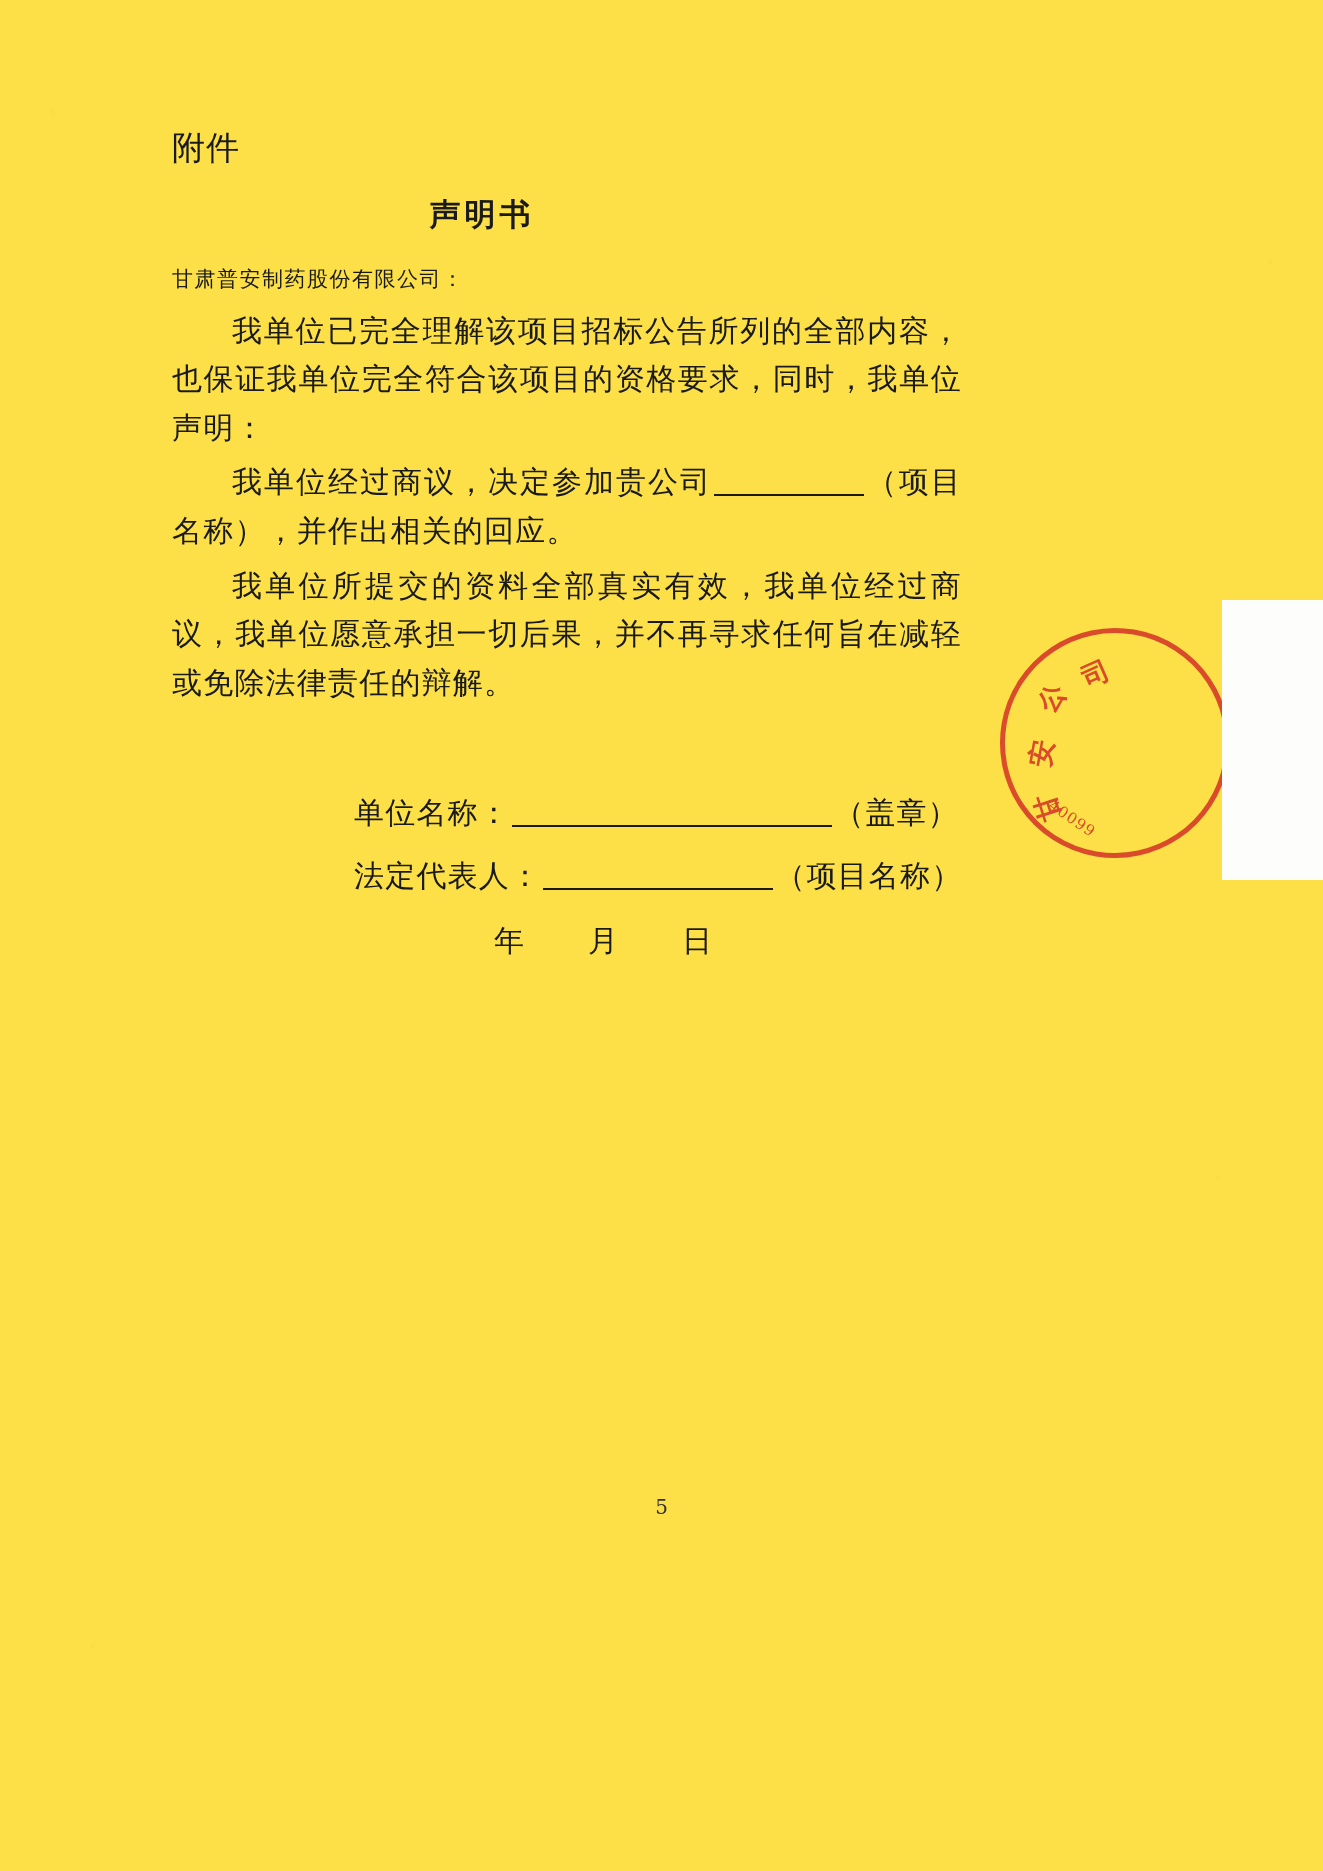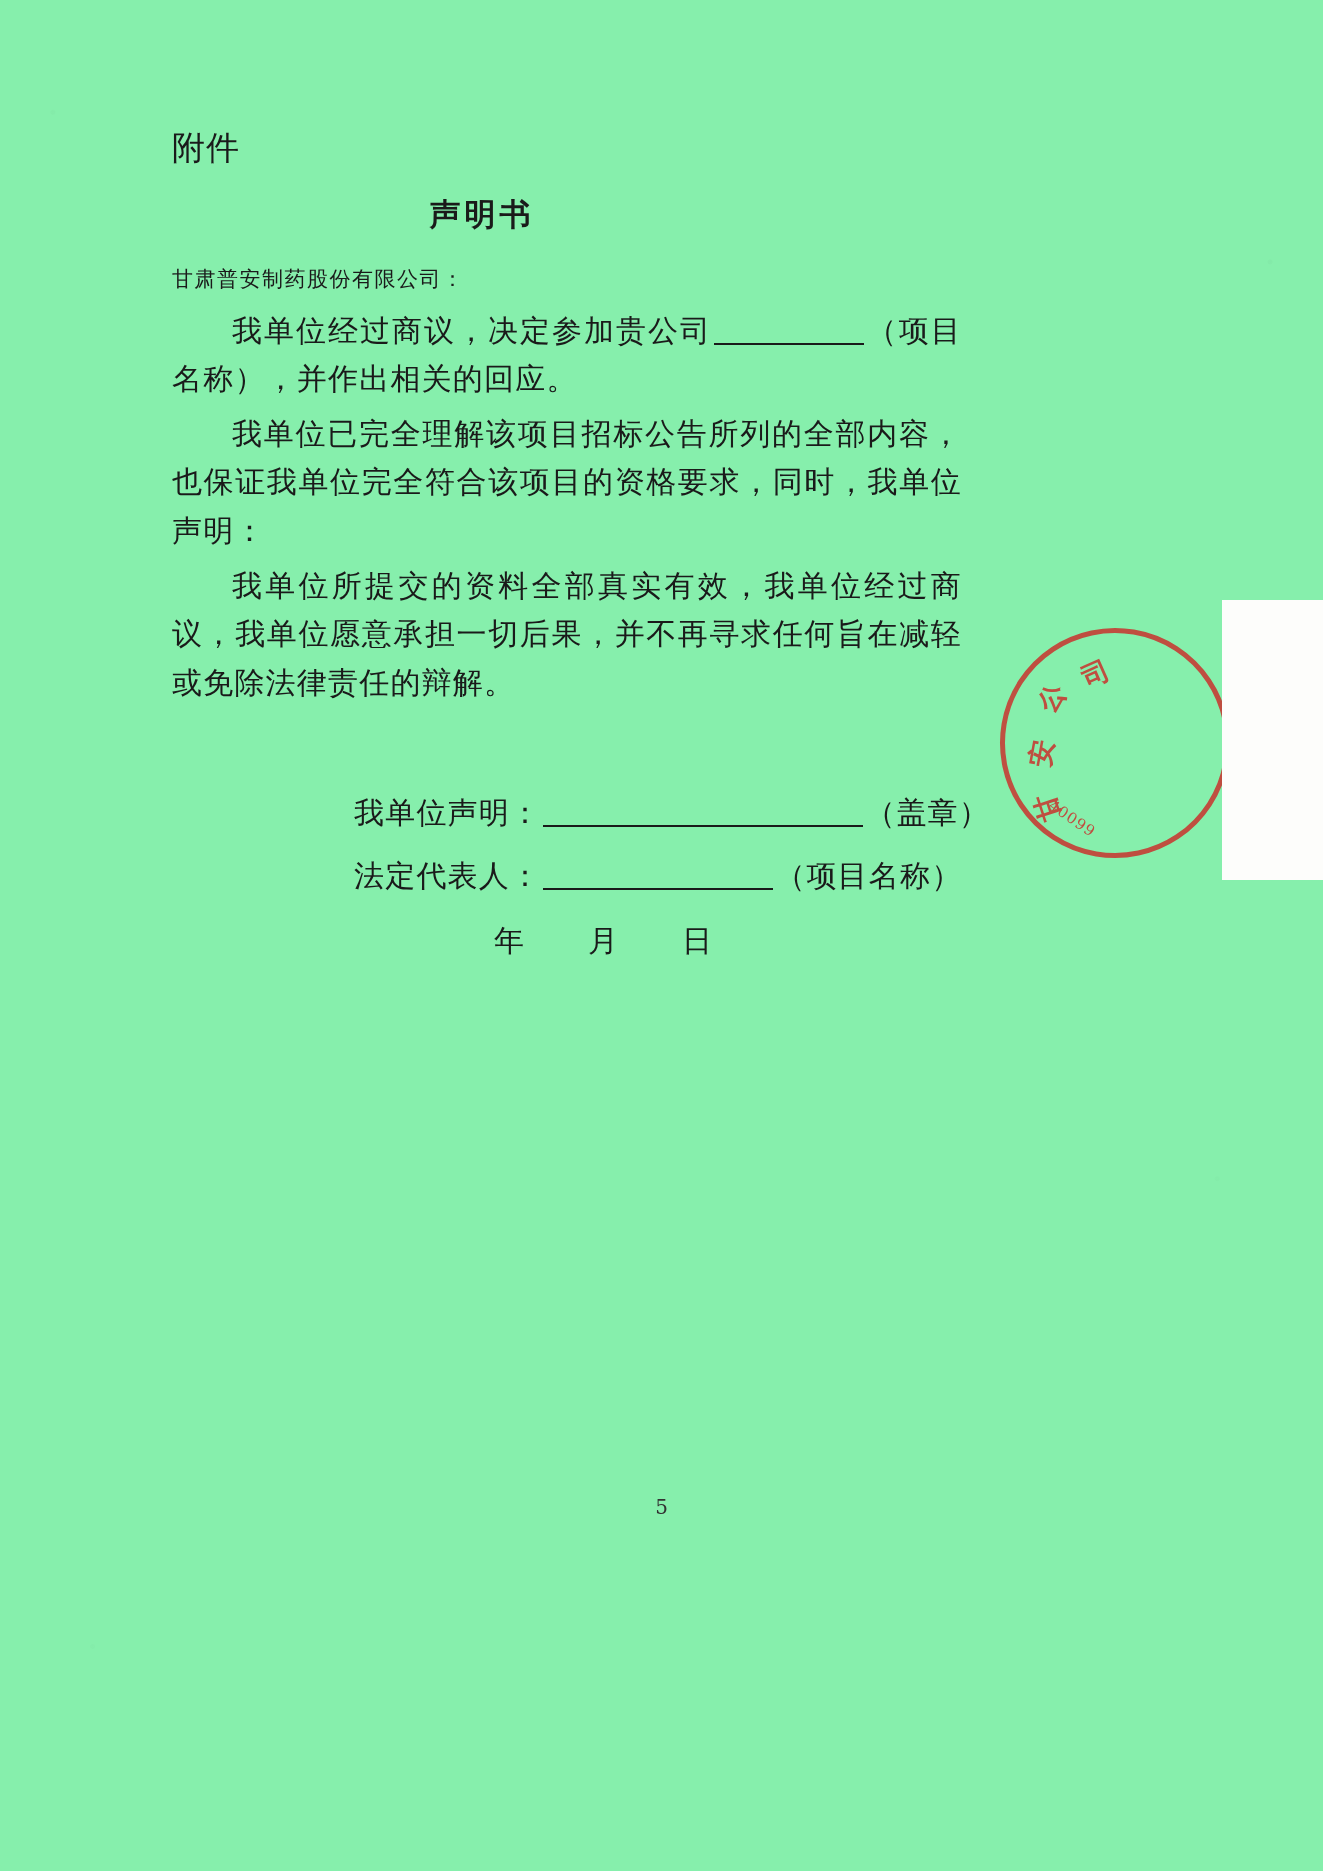--- a/index.html
+++ b/index.html
@@ -13,21 +13,21 @@
     font-family: "DejaVu Serif", "Liberation Serif", serif;
     color: #1a1a1a;
     position: relative;
     overflow: hidden;
   }
 
   
   .page {
     position: absolute;
     inset: 0;
-    background: #86efac;
+    background: #fde047;
   }
 
   .scan-noise {
     position: absolute;
     inset: 0;
     pointer-events: none;
     background:
       radial-gradient(circle at 4% 6%, rgba(0,0,0,0.015) 0 2px, transparent 3px),
       radial-gradient(circle at 96% 14%, rgba(0,0,0,0.02) 0 2px, transparent 3px),
       radial-gradient(circle at 92% 63%, rgba(0,0,0,0.012) 0 2px, transparent 3px),
@@ -188,31 +188,31 @@
   <div class="scan-noise"></div>
 
   <div class="doc-body">
 
     <div class="attachment-label">附件</div>
 
     <div class="doc-title">声明书</div>
 
     <div class="addressee">甘肃普安制药股份有限公司：</div>
 
+    <p class="para">我单位已完全理解该项目招标公告所列的全部内容，也保证我单位完全符合该项目的资格要求，同时，我单位声明：</p>
+
     <p class="para">
       <span>我单位经过商议，决定参加贵公司</span><span class="blank-inline"></span><span>（项目名称），并作出相关的回应。</span>
     </p>
 
-    <p class="para">我单位已完全理解该项目招标公告所列的全部内容，也保证我单位完全符合该项目的资格要求，同时，我单位声明：</p>
-
     <p class="para">我单位所提交的资料全部真实有效，我单位经过商议，我单位愿意承担一切后果，并不再寻求任何旨在减轻或免除法律责任的辩解。</p>
 
     <div class="sign-block">
       <div class="sign-row">
-        <span>我单位声明：</span><span class="rule-long"></span><span>（盖章）</span>
+        <span>单位名称：</span><span class="rule-long"></span><span>（盖章）</span>
       </div>
       <div class="sign-row">
         <span>法定代表人：</span><span class="rule-mid"></span><span>（项目名称）</span>
       </div>
       <div class="date-row">
         <span>年</span><span class="date-gap-1"></span><span>月</span><span class="date-gap-2"></span><span>日</span>
       </div>
     </div>
   </div>
 

